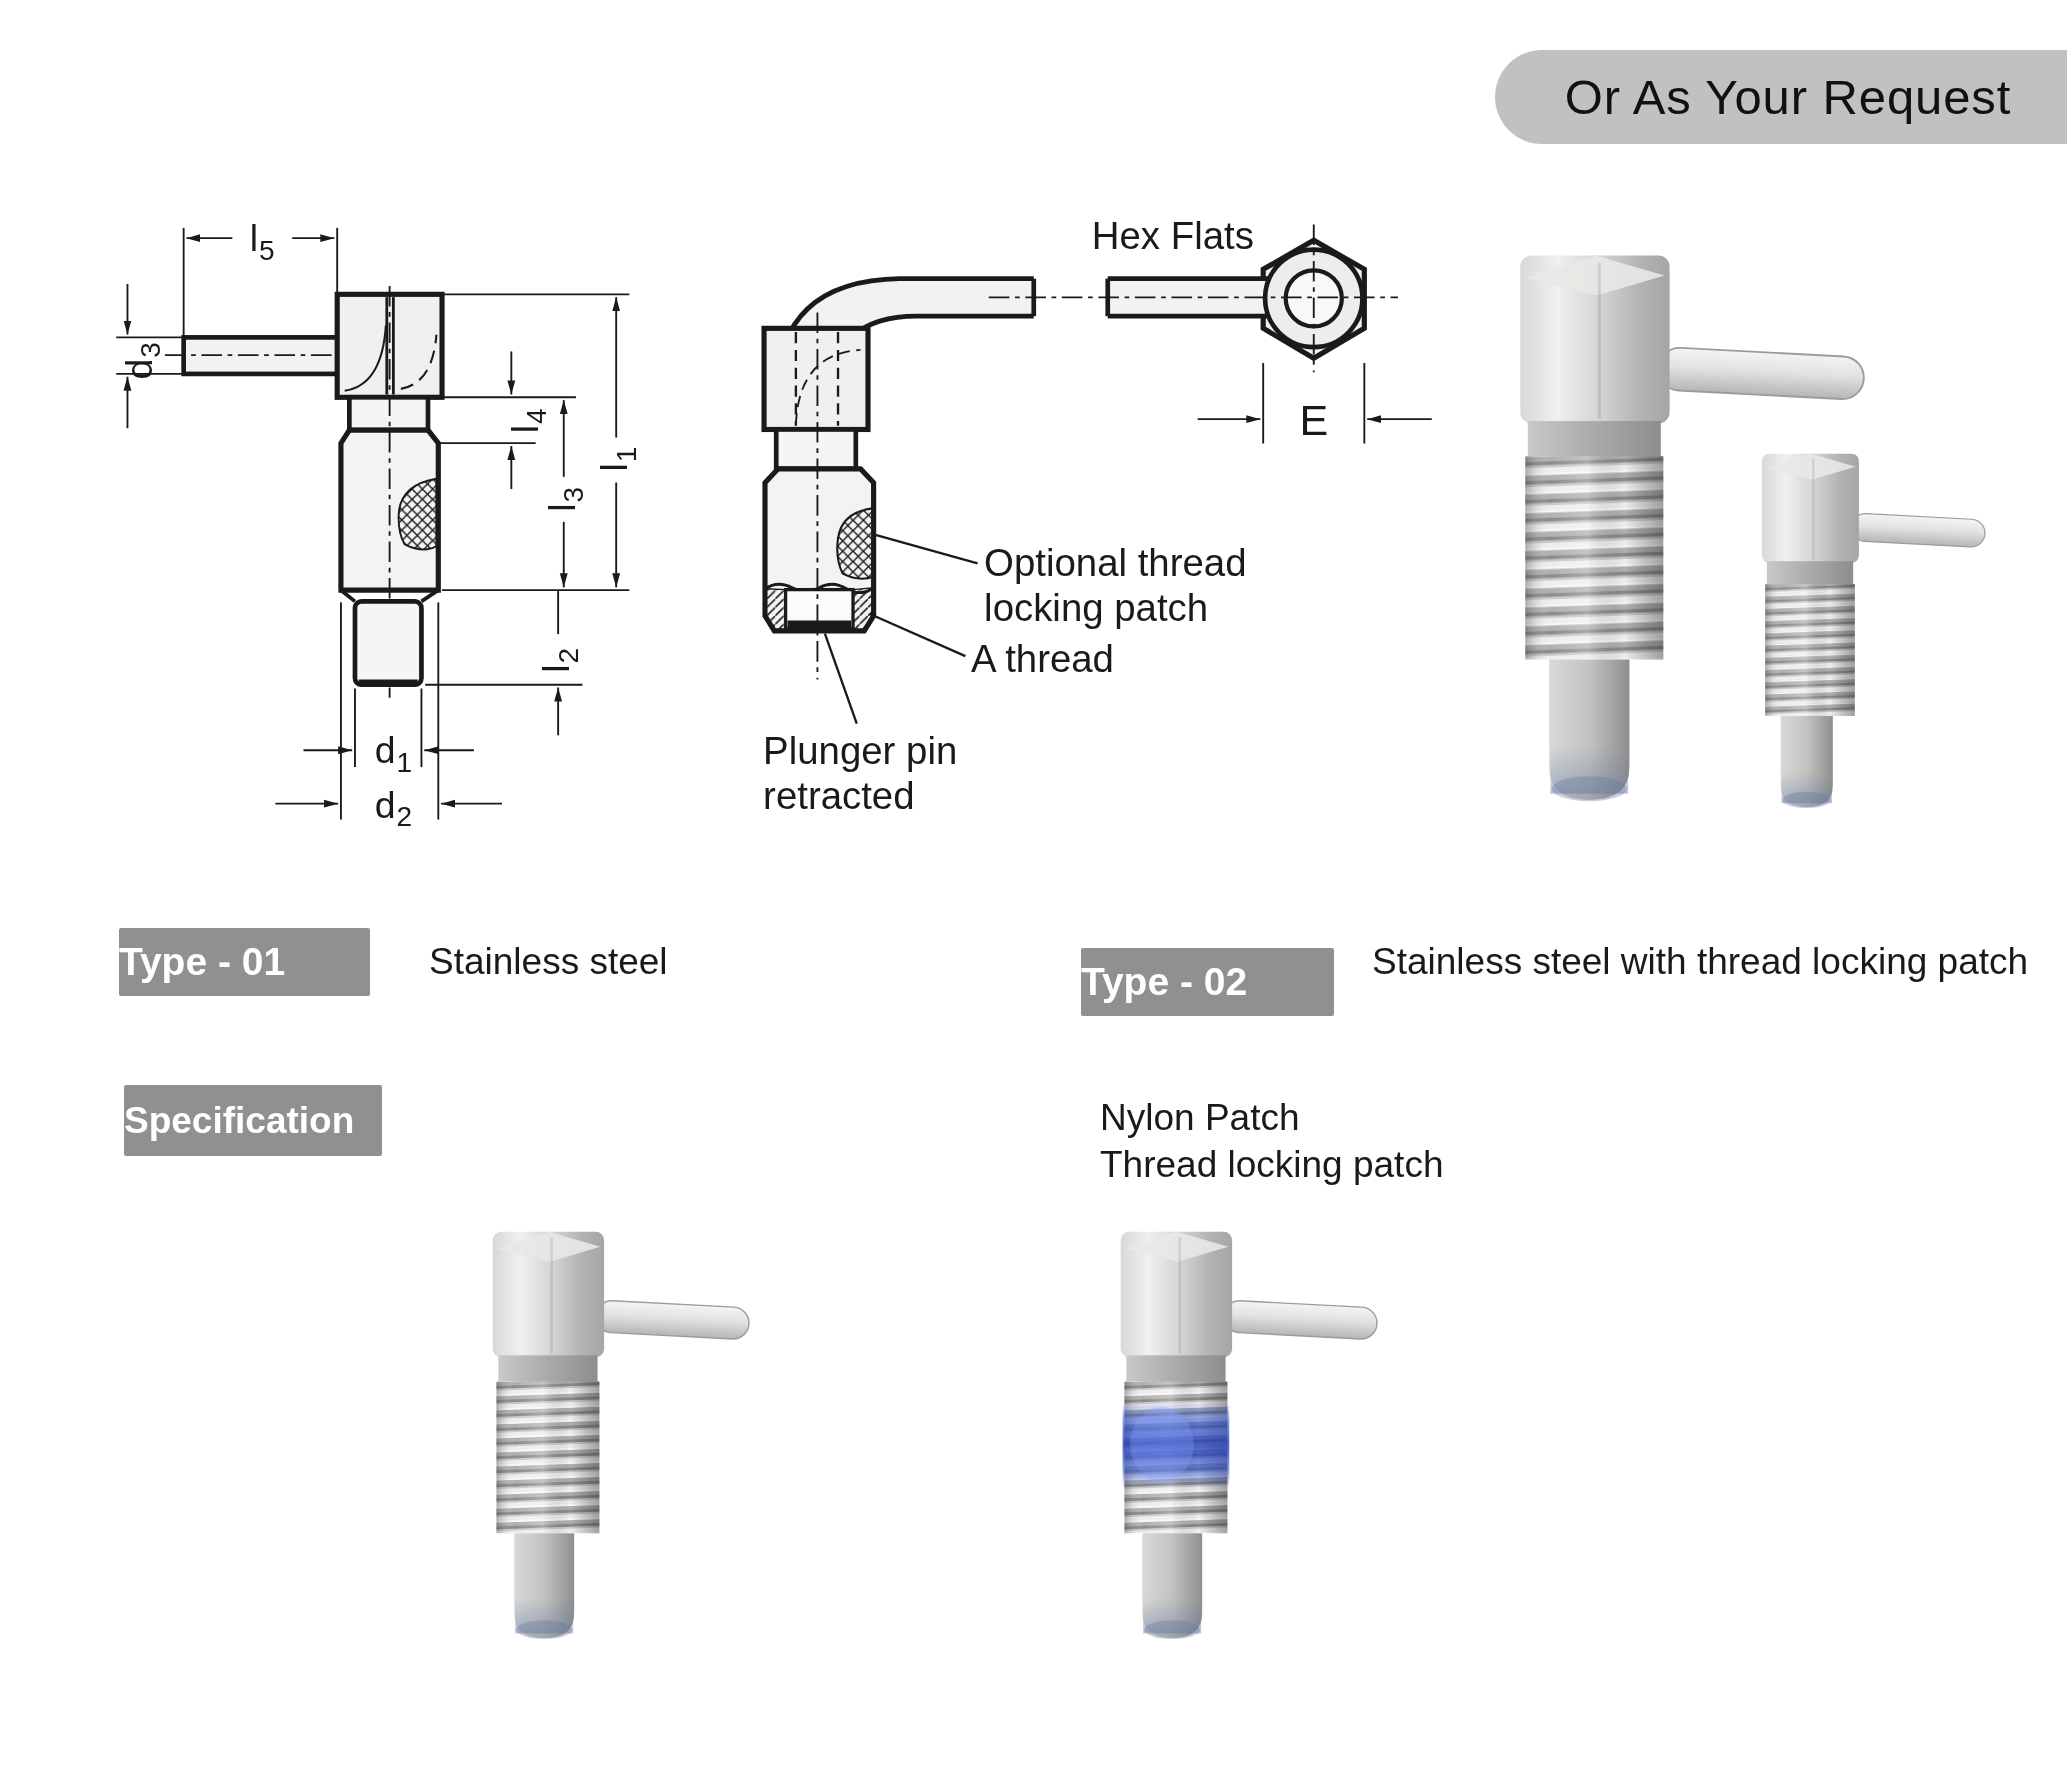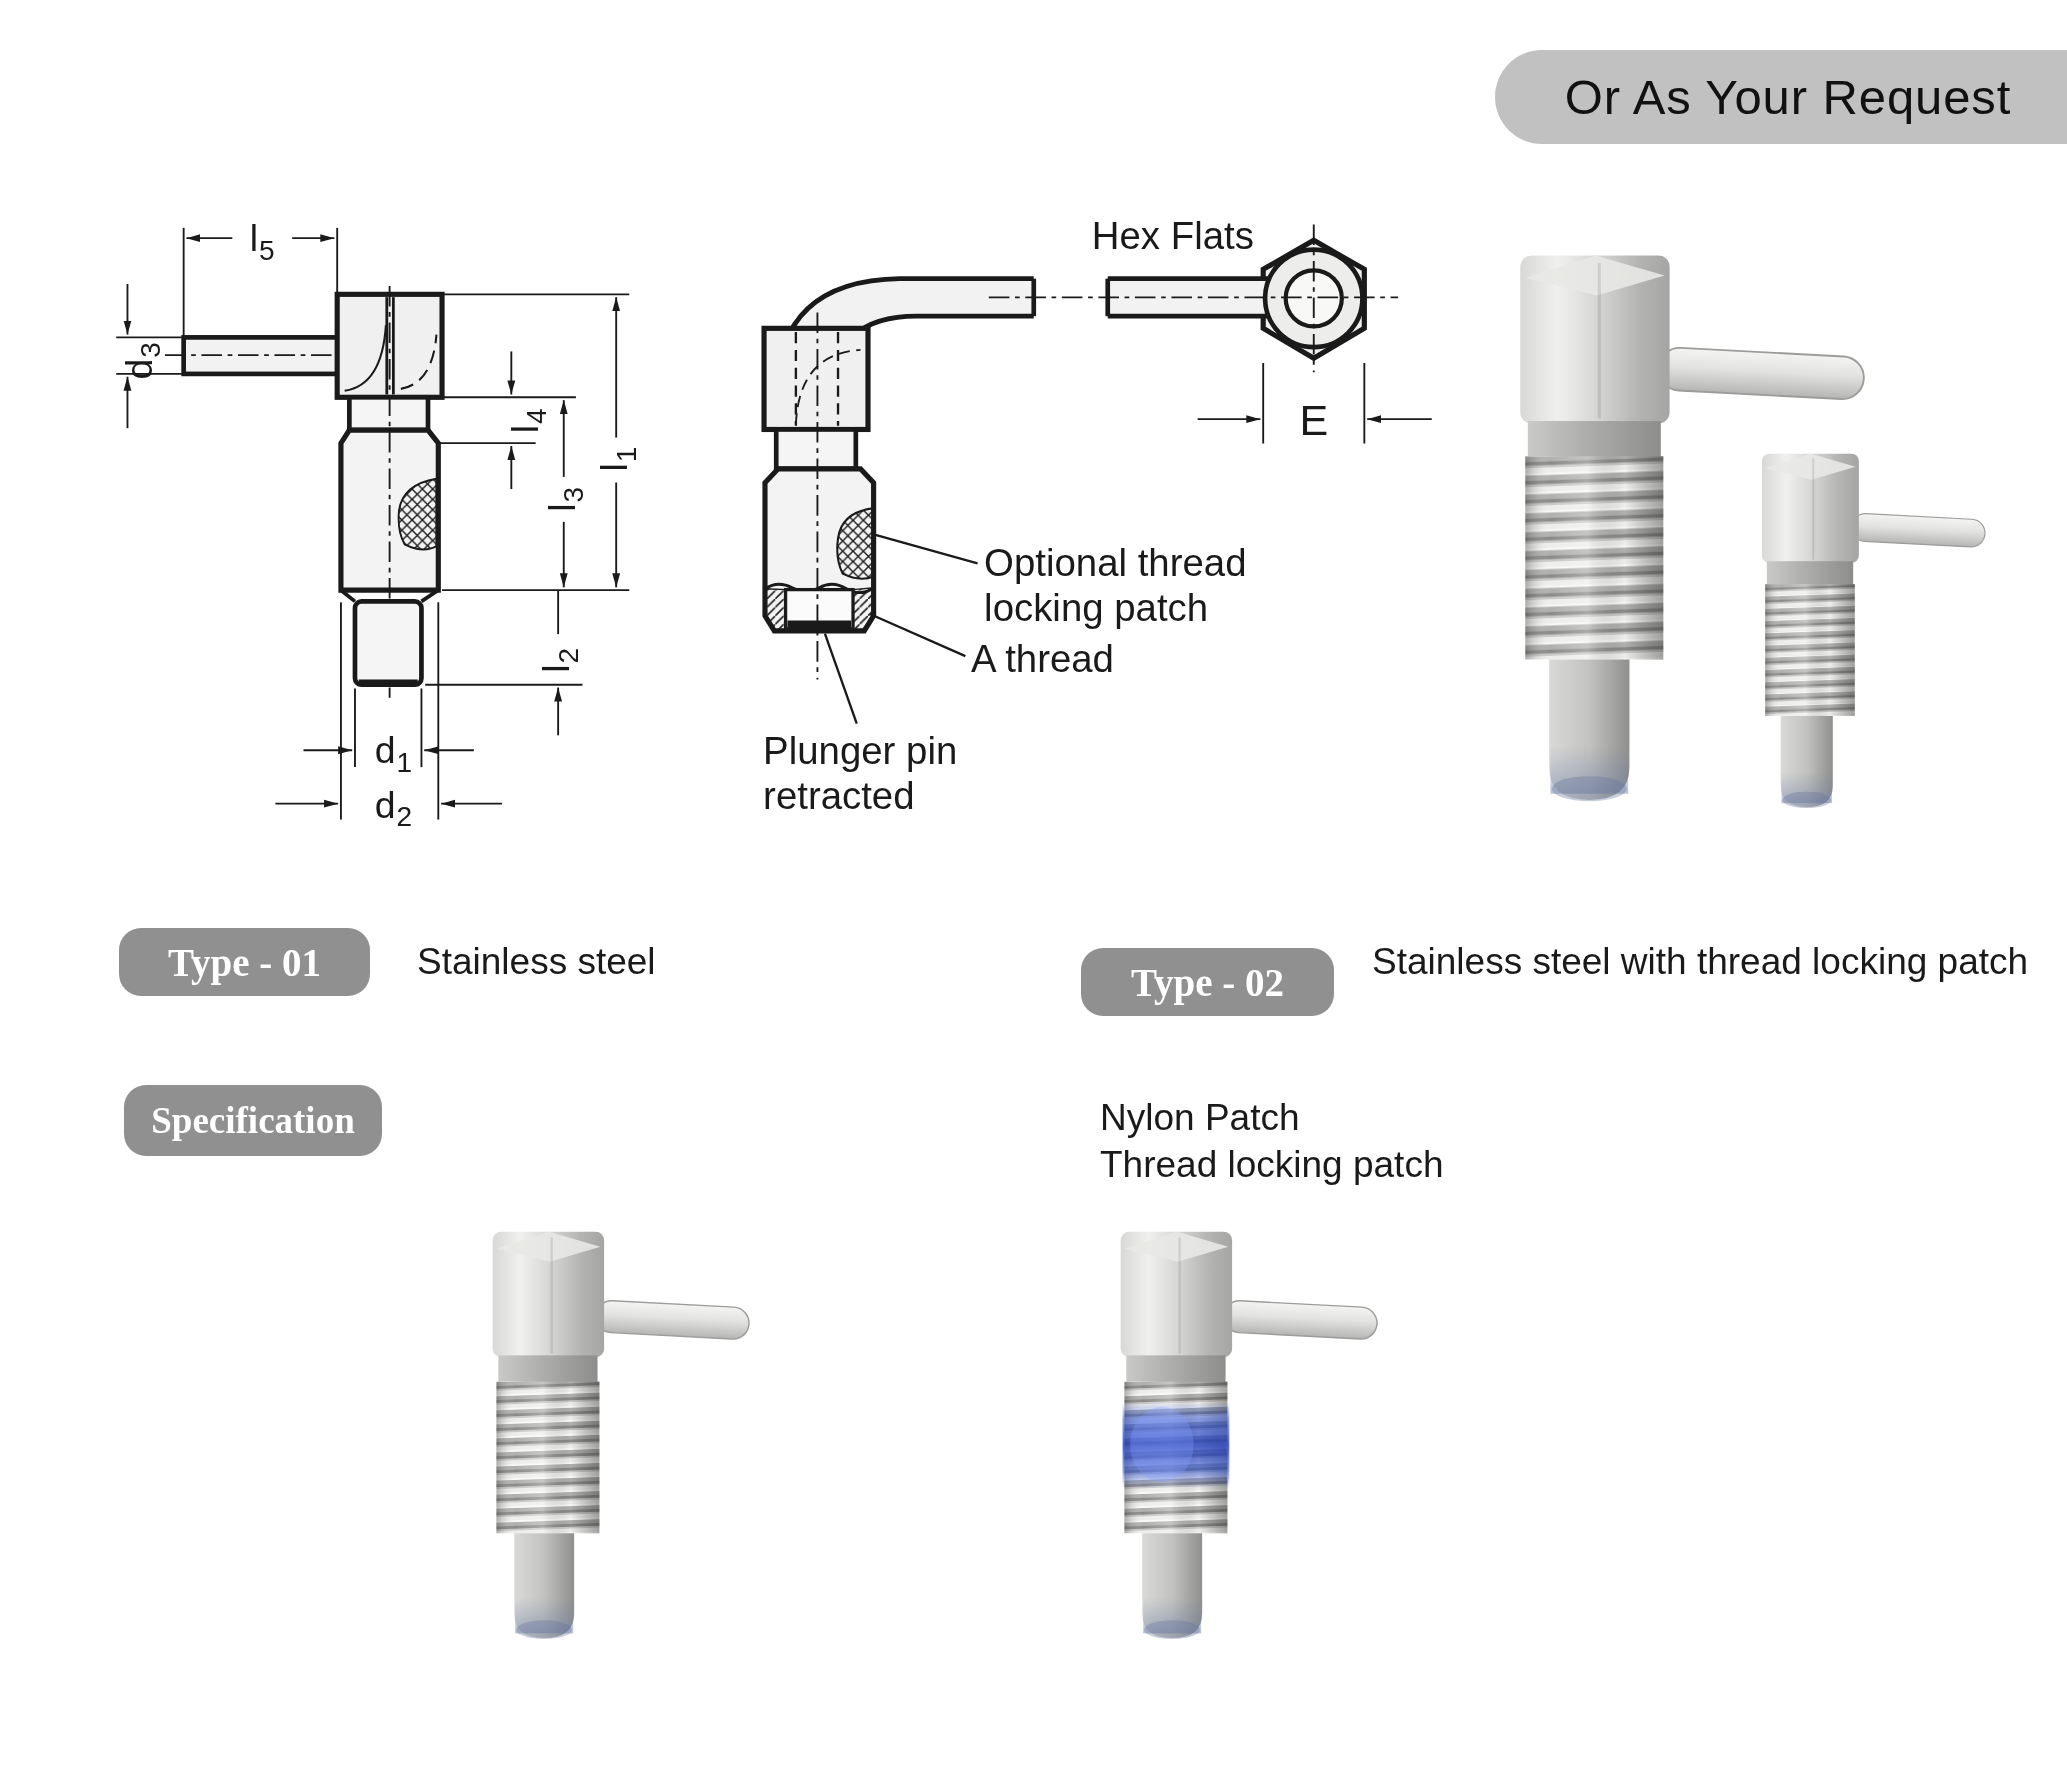--- a/index.html
+++ b/index.html
@@ -5,26 +5,26 @@
   html,body{margin:0;padding:0;background:#ffffff;}
   .page{position:relative;width:2068px;height:1779px;background:#ffffff;overflow:hidden;
         font-family:"Liberation Sans",sans-serif;color:#1a1a1a;}
   .abs{position:absolute;}
   
   .banner{left:1495px;top:50px;width:586px;height:94px;background:#c1c1c1;
           border-radius:47px 0 0 47px;display:flex;align-items:center;justify-content:center;
           font-size:49px;color:#111111;letter-spacing:0.9px;}
   
   .badge{background:#909090;color:#ffffff;font-weight:bold;font-size:39px;
-         border-radius:22px;display:flex;align-items:center;justify-content:center;font-family:Liberation Serif, serif;}
+         border-radius:2px;display:flex;align-items:center;justify-content:flex-start;}
   .badge-type1{left:119px;top:928px;width:251px;height:68px;}
   .badge-type2{left:1081px;top:928px;width:253px;height:68px;margin-top:20px;}
   .badge-spec{left:112px;top:1085px;width:258px;height:71px;font-size:37px;margin-left:12px;}
   .desc{display:flex;align-items:center;font-size:37px;color:#1a1a1a;}
-  .desc-type1{left:417px;top:928px;height:68px;}
+  .desc-type1{left:429px;top:928px;height:68px;}
   .desc-type2{left:1372px;top:928px;height:68px;}
   .spec-lines{left:408px;top:1087px;font-size:37px;line-height:46px;}
   .patch-lines{left:1068px;top:1094px;font-size:37px;line-height:47px;margin-left:32px;}
   svg text{font-family:"Liberation Sans",sans-serif;fill:#1a1a1a;}
   .ann{font-size:41px;}
   .dimtext{font-size:40px;}
   .dimsub{font-size:30px;}
 </style>
 </head>
 <body>

